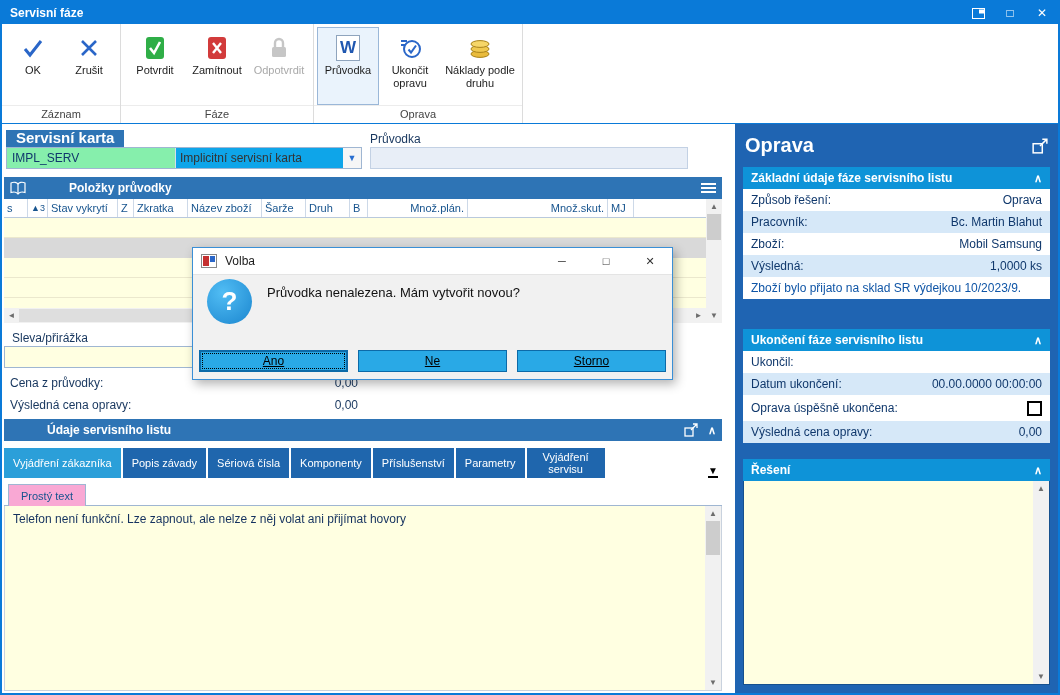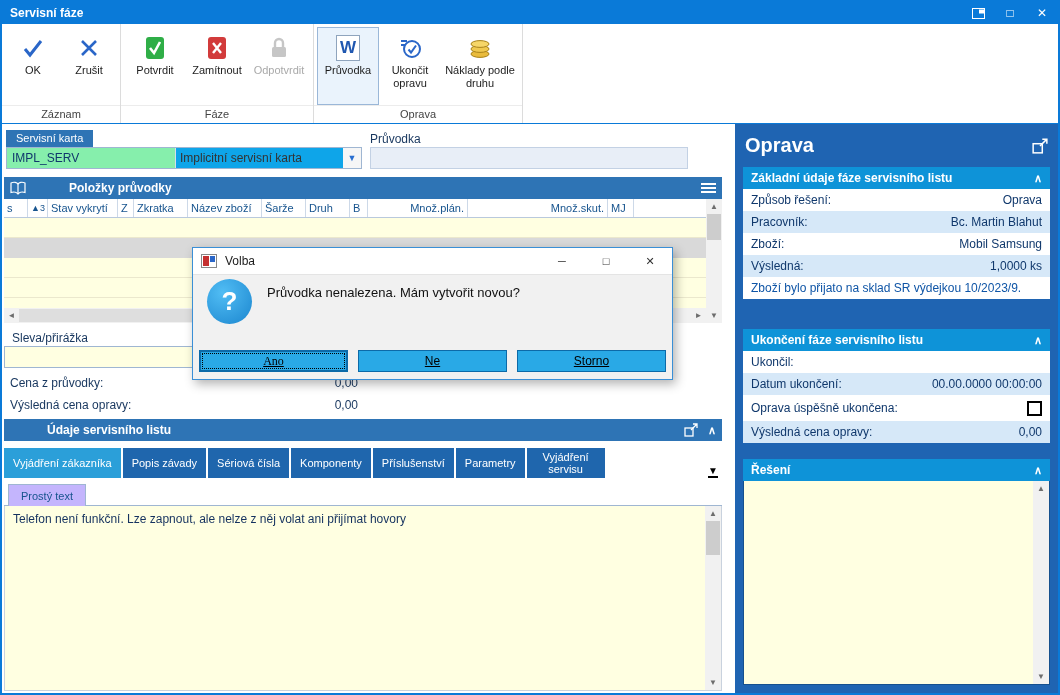--- a/index.html
+++ b/index.html
@@ -20,21 +20,21 @@
   .glabel { height:18px; line-height:17px; text-align:center; font-size:11px; color:#444; border-top:1px solid #ececec; }
   .rbtn { width:62px; display:flex; flex-direction:column; align-items:center; padding-top:4px; border:1px solid transparent; }
   .rbtn.wide { width:78px; } .rbtn.xwide { width:90px; } .rbtn.narrow { width:56px; }
   .rbtn.sel { border:1px solid #9ab7d8; background:#eaf3fc; }
   .ric { height:32px; display:flex; align-items:center; justify-content:center; }
   .rlbl { font-size:11px; line-height:13px; text-align:center; color:#1d1d1d; white-space:pre-line; }
   .rbtn.disabled .rlbl { color:#a9a9a9; }
 
   
   .left-pane { position:absolute; top:122px; left:0; width:733px; bottom:0; background:#fff; }
-  .chip { position:absolute; left:4px; top:6px; height:17px; background:#2e74b5; color:#fff; font-size:11px; line-height:16px; padding:0 10px; }
+  .chip { position:absolute; left:4px; top:6px; height:17px; background:#2e74b5; color:#fff; font-size:15px; line-height:16px; padding:0 10px;font-weight:bold; }
   .combo { position:absolute; left:4px; top:23px; width:356px; height:22px; border:1px solid #9fb6d2; display:flex; align-items:stretch; }
   .combo .code { width:168px; background:#86efac; border:none; outline:none; padding:0 5px; font:12px "Liberation Sans",sans-serif; color:#10386c; }
   .combo .cname { flex:1; background:#0ea5e9; color:#333; display:flex; align-items:center; padding:0 4px; border-left:1px solid #d7dfe9; font-size:12px; white-space:nowrap; overflow:hidden; }
   .combo .pick { width:18px; display:flex; align-items:center; justify-content:center; color:#2a6fd0; font-size:9px; background:#f6f6f6; }
   .plabel { position:absolute; left:368px; top:8px; color:#17365e; }
   .pinput { position:absolute; left:368px; top:23px; width:318px; height:22px; background:#e8eef7; border:1px solid #c3d1e4; }
 
   .panel-hdr { position:absolute; left:2px; width:718px; height:22px; background:#2e74b5; color:#fff; font-weight:bold; display:flex; align-items:center; padding:0 6px; }
   .panel-hdr .ph-title { margin-left:6px; flex:1;padding-left:37px; }
   .burger { display:flex; flex-direction:column; gap:2px; width:15px; }
@@ -66,21 +66,21 @@
   .price-row .pl { padding-left:6px; } .price-row .pv { padding-right:2px; }
 
   .udaje-hdr { top:295px; }
   .tabs { position:absolute; left:2px; top:324px; width:718px; height:30px; display:flex; gap:2px; align-items:stretch; }
   .tab { background:#1f66ad; color:#fff; font-size:11px; display:flex; align-items:center; justify-content:center; text-align:center; padding:0 9px; line-height:12px; }
   .tab.active { background:#2b9fd9; }
   .tab.two { width:78px; padding:0 4px; }
   .tabs-more { margin-left:auto; width:18px; display:flex; align-items:flex-end; justify-content:center; }
   .tabs-more span { font-size:10px; color:#000; border-bottom:2px solid #000; line-height:11px; }
   .subtab-row { position:absolute; left:2px; top:358px; width:718px; height:24px; border-bottom:1px solid #9fb6d2; }
-  .subtab { display:inline-block; margin-left:4px; margin-top:1px; height:23px; line-height:22px; padding:0 12px; background:#c4b5fd; border:1px solid #9fb6d2; border-bottom:1px solid #fff; color:#17548e; font-size:11px; position:relative; top:1px; }
+  .subtab { display:inline-block; margin-left:4px; margin-top:1px; height:23px; line-height:22px; padding:0 12px; background:#f9a8d4; border:1px solid #9fb6d2; border-bottom:1px solid #fff; color:#17548e; font-size:11px; position:relative; top:1px; }
   .ta-wrap { position:absolute; left:2px; top:382px; width:718px; bottom:2px; background:#ffffe1; border:1px solid #c9d2de; border-top:none; display:flex; }
   .ta-wrap textarea { flex:1; background:transparent; border:none; outline:none; resize:none; padding:6px 8px; font:12px "Liberation Sans",sans-serif; color:#15325f; overflow:hidden; }
   .vs-in { position:relative; width:16px; background:#f1f1f1; display:flex; flex-direction:column; }
 
   
   .sidebar { position:absolute; top:122px; left:733px; right:0; bottom:0; background:#1f64b2; display:flex; flex-direction:column; padding:8px; }
   .sb-title-row { display:flex; align-items:center; justify-content:space-between; padding:2px 2px 10px 2px; }
   .sb-title { color:#fff; font-size:20px; font-weight:bold; }
   .sb-header { height:22px; background:#0e93d8; color:#fff; font-weight:bold; display:flex; align-items:center; padding:0 8px; }
   .sb-header .t { flex:1; }
@@ -97,21 +97,21 @@
   .dialog { position:absolute; left:190px; top:245px; width:481px; height:133px; background:#f1f1f1; border:1px solid #3a8fd6; box-shadow:3px 4px 10px rgba(0,0,0,.3); z-index:10; }
   .dlg-titlebar { height:27px; background:#fff; display:flex; align-items:center; border-bottom:1px solid #e4e4e4; }
   .dlg-appic { width:16px; height:14px; margin:0 8px; }
   .dlg-title { flex:1; font-size:12px; color:#1a1a1a; }
   .dlg-btn { width:44px; height:27px; display:flex; align-items:center; justify-content:center; color:#333; font-size:11px; }
   .dlg-body { position:relative; height:72px; }
   .q-icon { position:absolute; left:14px; top:4px; width:45px; height:45px; border-radius:50%; background:radial-gradient(circle at 35% 30%, #51bdf4, #1b86cf); color:#fff; font-size:26px; font-weight:bold; display:flex; align-items:center; justify-content:center; }
   .dlg-msg { position:absolute; left:74px; top:10px; right:10px; font-size:13px; color:#111; }
   .dlg-buttons { position:absolute; left:6px; right:6px; bottom:7px; display:flex; gap:10px; }
   .dlg-action { flex:1; height:22px; background:#29a9e6; border:1px solid #0c6aa8; color:#000; font:12px "Liberation Sans",sans-serif; text-decoration:underline; cursor:default; }
-  .dlg-action.focused { outline:1px dotted #000; outline-offset:-4px; box-shadow:inset 0 0 0 1px #0c6aa8;font-family:Liberation Serif, serif; }
+  .dlg-action.focused { outline:1px dotted #000; outline-offset:-4px; box-shadow:inset 0 0 0 1px #0c6aa8; }
 </style>
 </head>
 <body>
 
 <div class="window">
 
   <div class="titlebar">
     <span class="title">Servisní fáze</span>
     <span class="winbtn">
       <svg width="13" height="11" viewBox="0 0 13 11">

